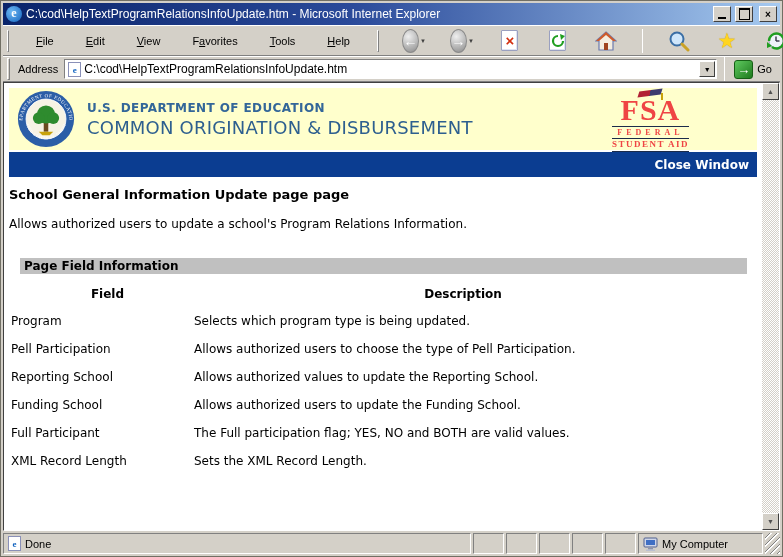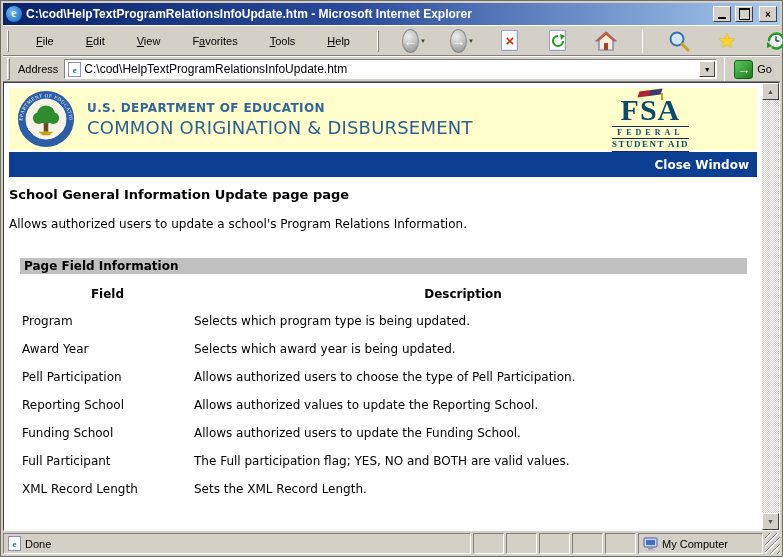--- a/index.html
+++ b/index.html
@@ -13,21 +13,21 @@
     padding:2px;
     display:flex; flex-direction:column;
   }
 
   
   .titlebar {
     height:22px; flex:0 0 22px;
     background: linear-gradient(to right, #0a246a 0%, #2a4a9a 45%, #a6caf0 100%);
     display:flex; align-items:center; padding:0 3px; gap:4px;
   }
-  .titlebar .title { color:#fff; font-weight:bold; font-size:12px; flex:1;
+  .titlebar .title { color:#fff; font-weight:normal; font-size:12px; flex:1;
     white-space:nowrap; overflow:hidden; }
   .win-btn {
     width:18px; height:16px; background:#d4d0c8;
     border:1px solid; border-color:#fff #404040 #404040 #fff;
     display:flex; align-items:center; justify-content:center;
     font-size:10px; font-weight:bold; color:#000; cursor:default;
   }
   .win-btn.min::after{ content:""; width:8px; border-bottom:2px solid #000; margin-top:8px;}
   .win-btn.max::after{ content:""; width:9px; height:9px; border:1px solid #000; border-top-width:2px;}
   .win-btn.cls{ margin-left:2px; }
@@ -98,21 +98,21 @@
     border:1px solid; border-color:#404040 #fff #fff #404040; background:#fff; }
   .page { flex:1; overflow:hidden; background:#fff;
     font-family:"DejaVu Sans", sans-serif; font-size:12px; }
 
   .banner { margin:5px 5px 0 5px; height:62px; background:#ffffcc;
     display:flex; align-items:center; position:relative; }
   .seal { margin-left:8px; }
   .cod-text { margin-left:12px; }
   .cod-agency { color:#336699; font-weight:bold; font-size:12px; letter-spacing:.4px; }
   .cod-title { color:#2d5f8f; font-weight:normal; font-size:18px; letter-spacing:.2px; margin-top:2px; }
-  .fsa { position:absolute; right:68px; top:2px; text-align:center; color:#0c4a6e; }
+  .fsa { position:absolute; right:68px; top:2px; text-align:center; color:#ef4444; }
   .fsa-cap { width:30px; height:9px; margin:0 auto -4px auto; position:relative; }
   .fsa-cap .board { position:absolute; left:4px; top:0; width:22px; height:6px;
     background:linear-gradient(90deg,#b22234 50%, #3c3b6e 50%); transform:skewX(-25deg) rotate(-8deg); }
   .fsa-cap .tassel { position:absolute; right:2px; top:3px; width:2px; height:7px; background:#c8a20a; }
   .fsa-acronym { font:bold 30px "Liberation Serif", serif; line-height:30px; letter-spacing:1px; }
   .fsa-federal { font:bold 8px "Liberation Serif", serif; letter-spacing:4px;
     border-top:1px solid #1c2b4a; border-bottom:1px solid #1c2b4a; padding:1px 0; margin-top:1px; }
   .fsa-student { font:bold 9px "Liberation Serif", serif; letter-spacing:1.5px;
     border-bottom:1px solid #1c2b4a; padding-bottom:2px; }
 
@@ -124,21 +124,21 @@
   .page h1 { font-size:13px; font-weight:bold; margin:10px 0 0 5px; }
   .intro { margin:15px 0 0 5px; }
 
   .section-bar { margin:27px 15px 0 16px; background:#c0c0c0; height:16px;
     font-weight:bold; padding:1px 0 0 4px; }
 
   .fhead { display:flex; margin-top:13px; font-weight:bold; }
   .fhead .c1 { width:190px; padding-left:17px; text-align:center; }
   .fhead .c2 { flex:1; text-align:center; padding-right:30px; }
   .frow { display:flex; margin-top:13px; line-height:15px; }
-  .frow .c1 { width:190px; padding-left:18px; }
+  .frow .c1 { width:190px; padding-left:7px; }
   .frow .c2 { flex:1; }
 
   
   .vscroll { flex:0 0 17px; display:flex; flex-direction:column;
     background-image: conic-gradient(#ffffff 25%, #d4d0c8 0 50%, #ffffff 0 75%, #d4d0c8 0);
     background-size:2px 2px; }
   .sc-btn { flex:0 0 17px; background:#d4d0c8;
     border:1px solid; border-color:#fff #404040 #404040 #fff;
     font-size:7px; color:#505050; display:flex; align-items:center; justify-content:center; }
   .sc-track { flex:1; }
@@ -329,24 +329,20 @@
       <div class="fhead">
         <span class="c1">Field</span>
         <span class="c2">Description</span>
       </div>
       <div id="field-rows">
           <div class="frow">
             <span class="c1">Program</span>
             <span class="c2">Selects which program type is being updated.</span>
           </div>
           <div class="frow">
-            <span class="c1">Award Year</span>
-            <span class="c2">Selects which award year is being updated.</span>
-          </div>
-          <div class="frow">
             <span class="c1">Pell Participation</span>
             <span class="c2">Allows authorized users to choose the type of Pell Participation.</span>
           </div>
           <div class="frow">
             <span class="c1">Reporting School</span>
             <span class="c2">Allows authorized values to update the Reporting School.</span>
           </div>
           <div class="frow">
             <span class="c1">Funding School</span>
             <span class="c2">Allows authorized users to update the Funding School.</span>

